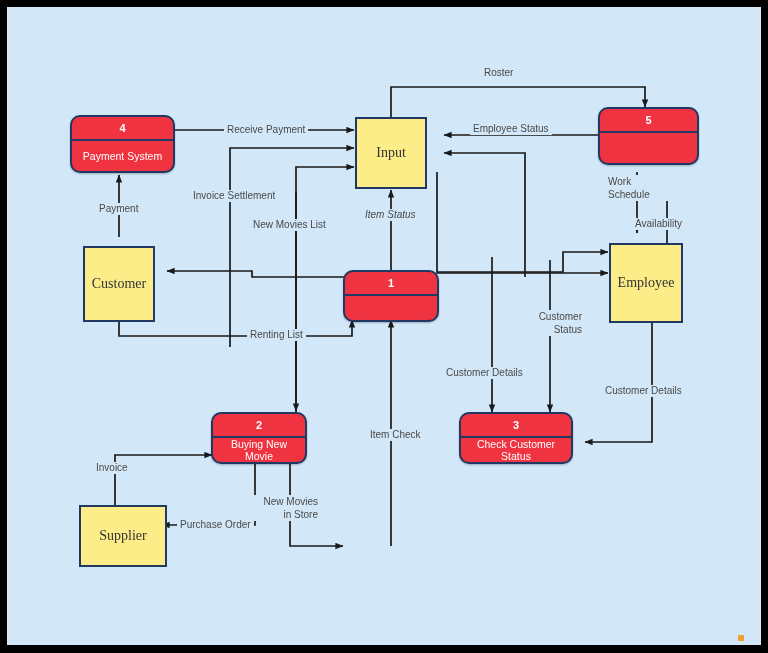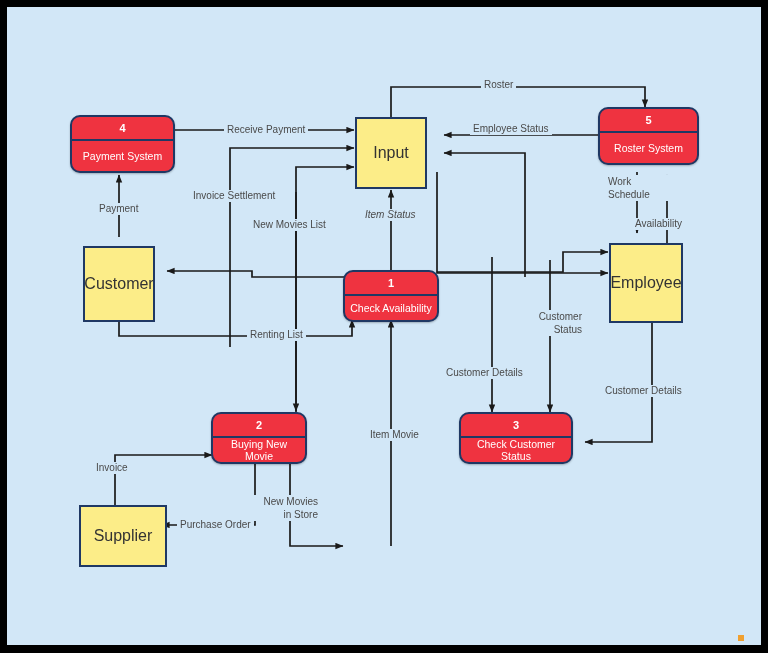--- a/index.html
+++ b/index.html
@@ -46,21 +46,22 @@
     align-items: center;
     justify-content: center;
     text-align: center;
   }
 
   
   .entity {
     background: #fced88;
     border: 2px solid #1f3864;
     color: #333333;
-    font-size: 16px;
+    font-size: 14px;
+    font-family: Liberation Serif, serif;
   }
 
   
   .process {
     background: #ef3340;
     border: 2.5px solid #1f3864;
     border-radius: 10px;
     flex-direction: column;
     align-items: stretch;
     justify-content: flex-start;
@@ -175,41 +176,39 @@
 
         <path d="M248,457 L248,518 L155,518" marker-end="url(#ar)"></path>
 
         <path d="M283,457 L283,539 L336,539" marker-end="url(#ar)"></path>
 
       </g>
     </svg>
 
     <div class="node process" style="left:336px; top:263px; width:96px; height:52px;">
       <div class="pnum">1</div>
-      <div class="plabel">Check Availability</div>
     </div>
 
     <div class="node process" style="left:204px; top:405px; width:96px; height:52px;">
       <div class="pnum">2</div>
       <div class="plabel">Buying New Movie</div>
     </div>
 
     <div class="node process" style="left:452px; top:405px; width:114px; height:52px;">
       <div class="pnum">3</div>
       <div class="plabel">Check Customer Status</div>
     </div>
 
     <div class="node process" style="left:63px; top:108px; width:105px; height:58px;">
       <div class="pnum">4</div>
       <div class="plabel">Payment System</div>
     </div>
 
     <div class="node process" style="left:591px; top:100px; width:101px; height:58px;">
       <div class="pnum">5</div>
-      <div class="plabel">Roster System</div>
     </div>
 
     <div class="node entity" style="left:348px; top:110px; width:72px; height:72px;">Input</div>
 
     <div class="node entity" style="left:76px; top:230px; width:72px; height:76px;margin-top:9px;">Customer</div>
 
     <div class="node entity" style="left:602px; top:236px; width:74px; height:80px;">Employee</div>
 
     <div class="node entity" style="left:72px; top:498px; width:88px; height:62px;">Supplier</div>
 
@@ -219,35 +218,35 @@
     <div class="flabel" style="left:183px; top:183px;">Invoice Settlement</div>
 
     <div class="flabel" style="left:243px; top:212px;">New Movies List</div>
 
     <div class="flabel" style="left:355px; top:202px;font-style:italic;">Item Status</div>
 
     <div class="flabel" style="left:89px; top:196px;">Payment</div>
 
     <div class="flabel" style="left:240px; top:322px;">Renting List</div>
 
-    <div class="flabel" style="left:474px; top:72px;">Roster</div>
+    <div class="flabel" style="left:474px; top:60px;">Roster</div>
 
     <div class="flabel" style="left:463px; top:116px;">Employee Status</div>
 
     <div class="flabel two ctr" style="left:598px; top:168px; width:66px;">Work Schedule</div>
 
     <div class="flabel" style="left:625px; top:211px;">Availability</div>
 
     <div class="flabel two" style="left:518px; top:303px; width:54px;">Customer Status</div>
 
     <div class="flabel" style="left:436px; top:360px;">Customer Details</div>
 
     <div class="flabel" style="left:595px; top:378px;">Customer Details</div>
 
-    <div class="flabel" style="left:360px; top:422px;">Item Movie</div>
+    <div class="flabel" style="left:360px; top:422px;">Item Check</div>
 
     <div class="flabel" style="left:86px; top:455px;">Invoice</div>
 
     <div class="flabel" style="left:170px; top:512px;">Purchase Order</div>
 
     <div class="flabel two" style="left:246px; top:488px; width:62px;">New Movies in Store</div>
 
     <div class="corner-dot" style="left:731px; top:628px;"></div>
 
   </div>

